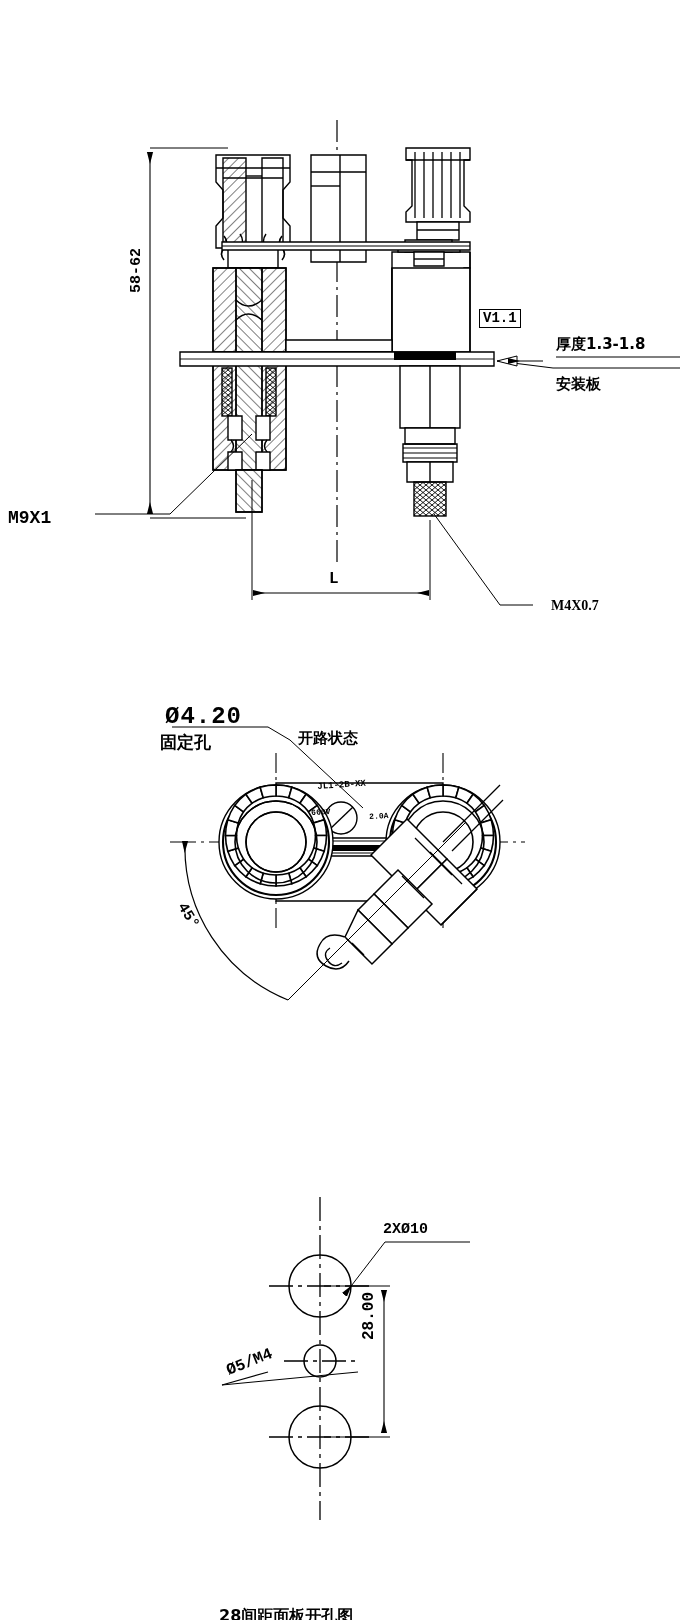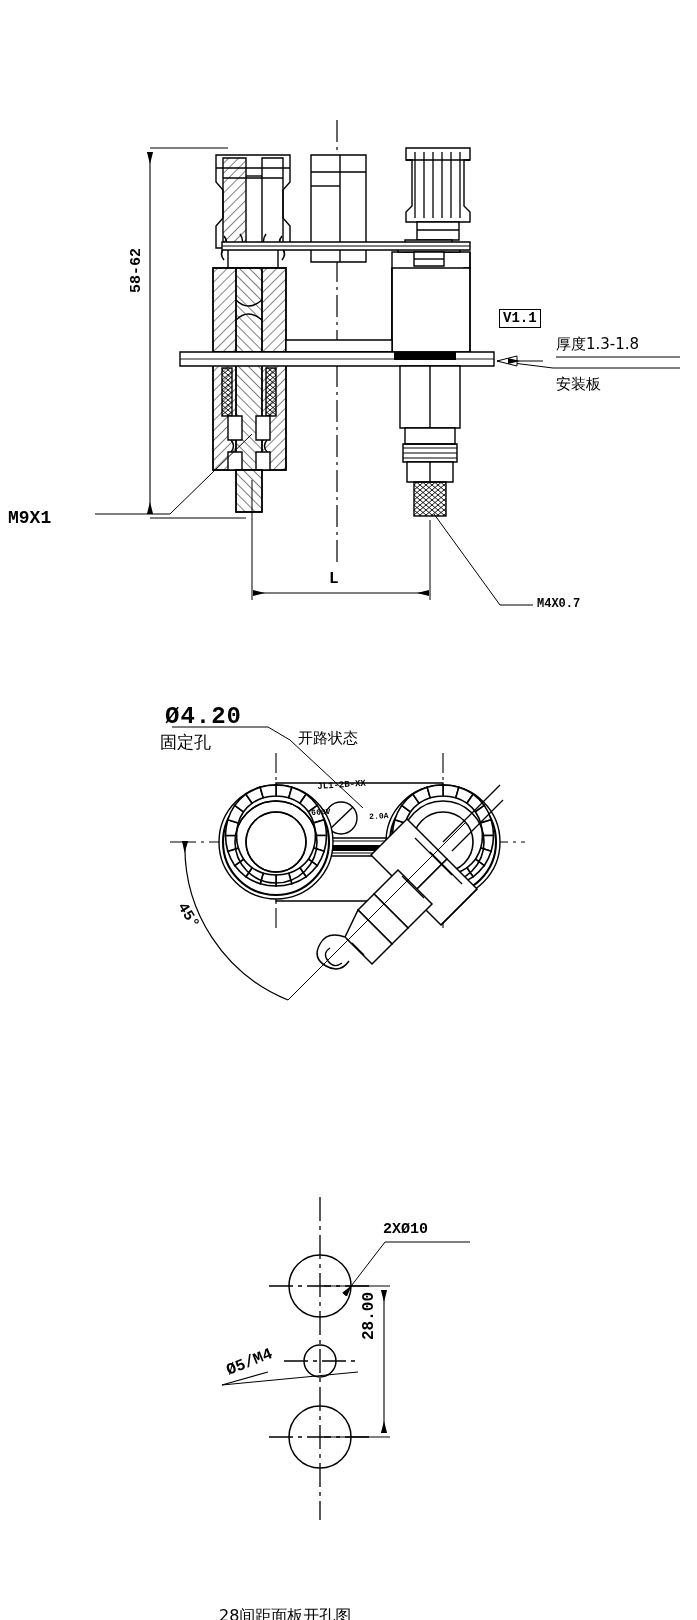--- a/index.html
+++ b/index.html
@@ -33,56 +33,56 @@
     white-space: pre;
     line-height: 1.15;
   }
   .mono-dim {
     font-family: "Liberation Mono", "DejaVu Sans Mono", monospace;
     font-weight: 700;
     letter-spacing: 0px;
   }
   .cjk {
     font-family: "DejaVu Sans", "Liberation Sans", sans-serif;
-    font-weight: 400;
+    font-weight: 700;
   }
   .t-58-62 {
     left: 128px;
     top: 293px;
     font-size: 15px;
     transform: rotate(-90deg);
     transform-origin: left top;
   }
   .t-v11 {
     left: 479px;
     top: 309px;
     font-size: 14px;
     border: 1.6px solid #000;
     padding: 0px 3px 1px 3px;
-    margin-left: 20px;
   }
   .t-thickness {
     left: 556px;
     top: 336px;
     font-size: 15px;
   }
   .t-mountplate {
     left: 556px;
     top: 376px;
     font-size: 15px;
   }
   .t-m9x1 {
     left: 8px;
     top: 508px;
     font-size: 18px;
   }
   .t-m4x07 {
-    left: 537px;
+    left: 551px;
     top: 598px;
-    font-size: 12px;
+    font-size: 14px;
+    font-family: Liberation Serif, serif;
   }
   .t-L {
     left: 329px;
     top: 570px;
     font-size: 16px;
   }
   .t-dia420 {
     left: 165px;
     top: 703px;
     font-size: 24px;

